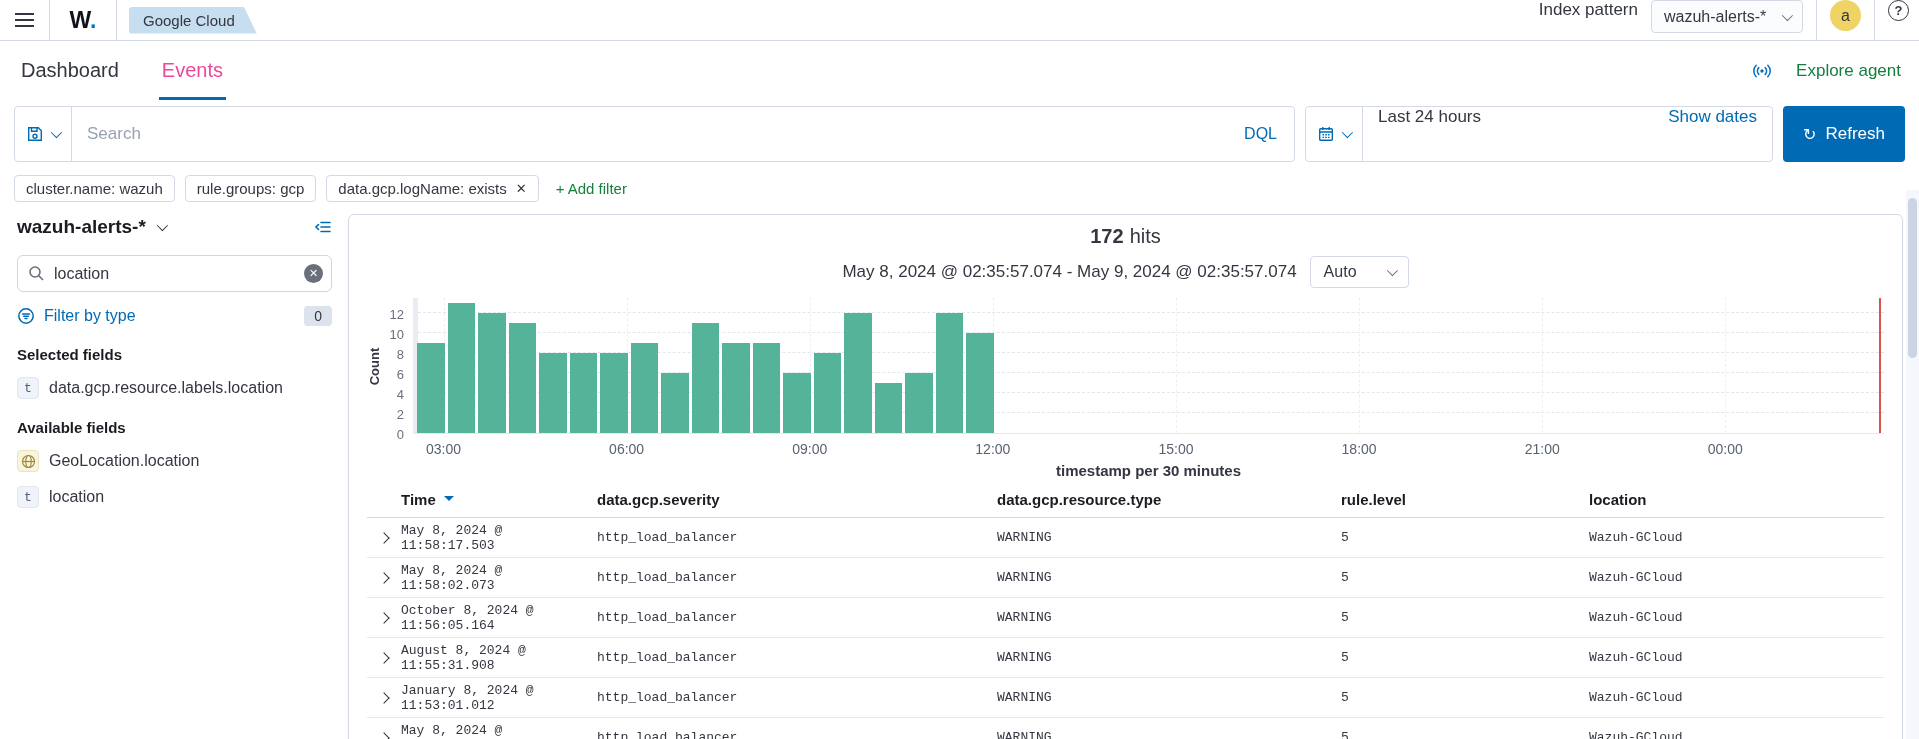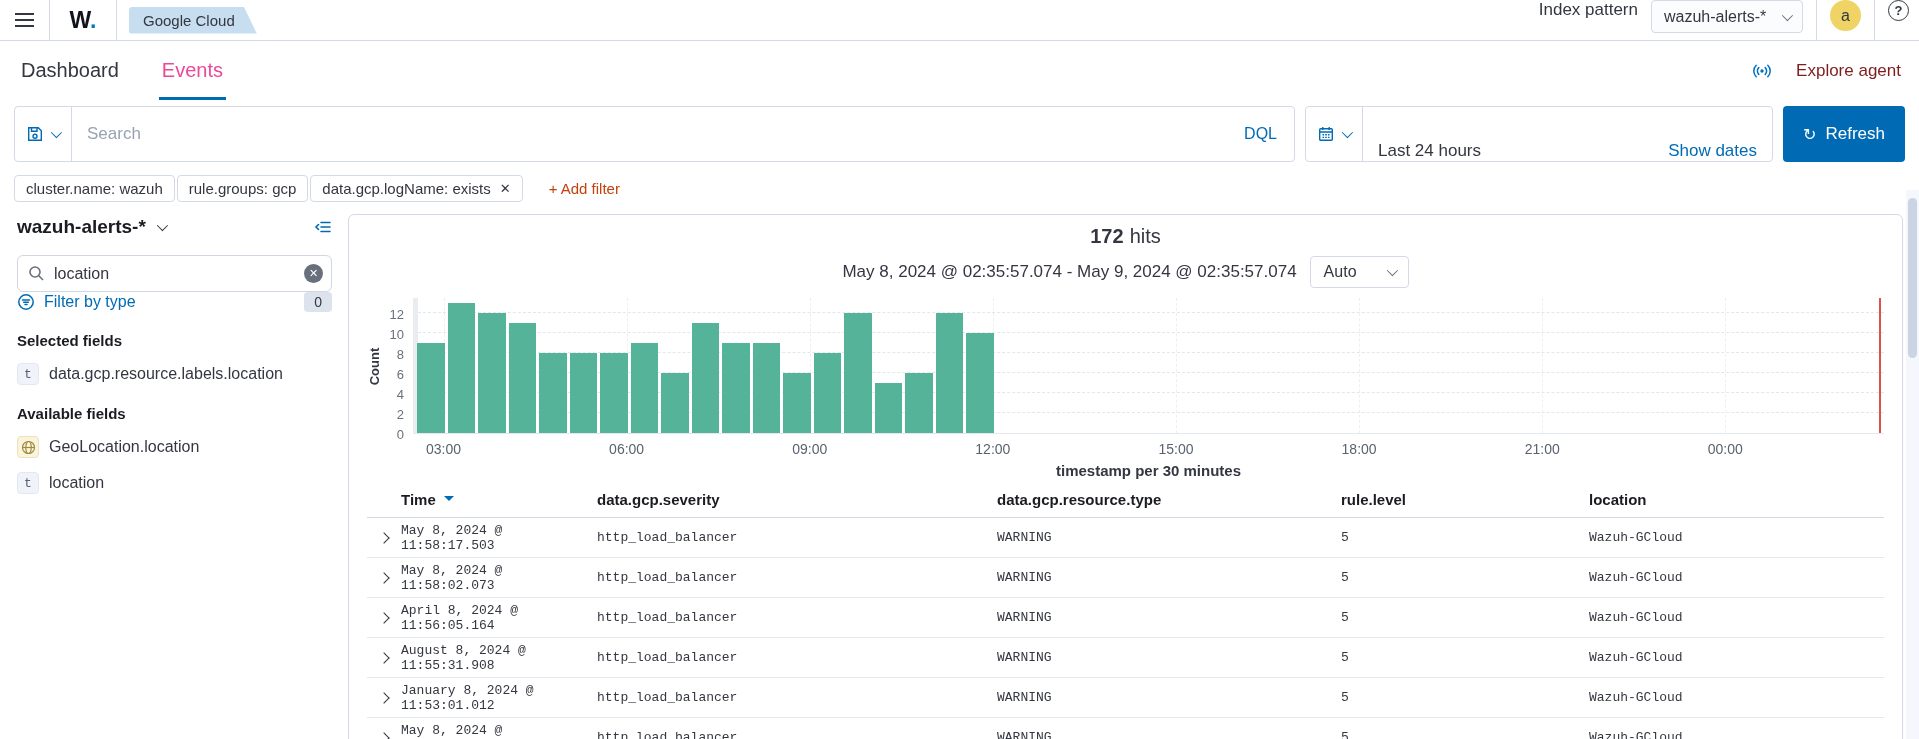--- a/index.html
+++ b/index.html
@@ -21,53 +21,53 @@
   .chev { width:8px; height:8px; border-right:1.6px solid #69707d; border-bottom:1.6px solid #69707d; transform:rotate(45deg) translateY(-2px); display:inline-block; }
   .chev.blue { border-color:#006BB4; }
   .avatar { width:31px; height:31px; border-radius:50%; background:#efd364; display:flex; align-items:center; justify-content:center; font-size:16px; color:#343741; cursor:pointer; }
   .help { width:21px; height:21px; border-radius:50%; border:1.6px solid #343741; background:none; font-size:13px; font-weight:700; color:#343741; display:flex; align-items:center; justify-content:center; cursor:pointer; }
 
   
   .tabsrow { height:59px; display:flex; align-items:center; justify-content:space-between; padding:0 18px; }
   .tabs { display:flex; gap:37px; height:100%; }
   .tab { font-size:20px; display:flex; align-items:center; padding:0 3px; cursor:pointer; color:#343741; }
   .tab.active { color:#ec4899; box-shadow:inset 0 -3px 0 #006BB4; }
-  .explore { display:flex; align-items:center; gap:24px; color:#7f1d1d; font-size:17px; text-decoration:none; cursor:pointer; }
+  .explore { display:flex; align-items:center; gap:24px; color:#15803d; font-size:17px; text-decoration:none; cursor:pointer; }
 
   
   .searchrow { display:flex; gap:10px; margin:6px 14px 0; height:56px; }
   .qbar { flex:1; display:flex; align-items:center; border:1px solid #d3dae6; border-radius:4px; background:#fff; }
   .save-btn { display:flex; align-items:center; gap:8px; padding:0 12px; height:100%; border:none; border-right:1px solid #d3dae6; background:none; cursor:pointer; }
   .search-input { flex:1; border:none; outline:none; font-size:17px; padding:0 15px; color:#343741; font-family:inherit; background:transparent; }
   .search-input::placeholder { color:#98a2b3; }
   .dql { color:#006BB4; font-size:16px; padding:0 17px; background:none; border:none; cursor:pointer; }
-  .datepicker { width:468px; display:flex; align-items:flex-end; border:1px solid #d3dae6; border-radius:4px; background:#fff; }
+  .datepicker { width:468px; display:flex; align-items:flex-start; border:1px solid #d3dae6; border-radius:4px; background:#fff; }
   .quick { display:flex; align-items:center; gap:8px; padding:0 12px; height:100%; border:none; border-right:1px solid #d3dae6; background:none; cursor:pointer; }
   .dp-text { flex:1; padding-left:15px; font-size:17px; color:#343741; }
   .show-dates { color:#006BB4; font-size:17px; padding-right:15px; background:none; border:none; cursor:pointer; }
   .refresh-btn { width:122px; background:#006BB4; color:#fff; border:none; border-radius:4px; font-size:17px; display:flex; align-items:center; justify-content:center; gap:9px; cursor:pointer; }
   .refresh-glyph { font-family:"DejaVu Sans",sans-serif; font-size:16px; }
 
   
   .filtersrow { display:flex; align-items:center; gap:10px; margin:13px 14px 0; }
   .pill { display:flex; align-items:center; gap:9px; border:1px solid #d3dae6; border-radius:4px; background:#fff; padding:4px 11px; font-size:15px; color:#343741; cursor:pointer; }
   .pill-x { font-size:13px; color:#343741; line-height:1; }
-  .add-filter { color:#c2410c; font-size:15px; margin-left:16px; background:none; border:none; cursor:pointer; }
+  .add-filter { color:#15803d; font-size:15px; margin-left:7px; background:none; border:none; cursor:pointer; }
 
   
   .content { display:flex; align-items:flex-start; margin-top:12px; }
   .sidebar { width:348px; flex:none; padding:2px 16px 0 17px; }
   .sb-head { display:flex; align-items:center; gap:11px; }
   .sb-title { font-size:19px; font-weight:700; color:#1a1c21; cursor:pointer; }
   .collapse-btn { margin-left:auto; background:none; border:none; cursor:pointer; display:flex; }
   .sb-search { margin-top:17px; position:relative; }
   .sb-search input { width:100%; height:37px; border:1px solid #d0d7e2; border-radius:6px; padding:0 36px; font-size:16px; color:#343741; font-family:inherit; }
   .mag { position:absolute; left:11px; top:10px; }
   .clear-btn { position:absolute; right:9px; top:9px; width:19px; height:19px; border-radius:50%; background:#69707d; color:#fff; font-size:11px; border:none; display:flex; align-items:center; justify-content:center; cursor:pointer; }
-  .sb-filter { display:flex; align-items:center; gap:9px; color:#006BB4; font-size:16px; cursor:pointer; }
+  .sb-filter { margin-top:14px; display:flex; align-items:center; gap:9px; color:#006BB4; font-size:16px; cursor:pointer; }
   .badge { margin-left:auto; background:#dde3ed; color:#343741; border-radius:4px; padding:2px 10px; font-size:14px; }
   .sb-heading { margin-top:20px; font-size:15px; font-weight:700; color:#1a1c21; }
   .sb-field { margin-top:14px; display:flex; align-items:center; gap:10px; font-size:16px; color:#343741; cursor:pointer; }
   .token { width:22px; height:22px; border-radius:4px; display:flex; align-items:center; justify-content:center; flex:none; }
   .token-t { background:#f0f3f9; border:1px solid #e2e7f0; color:#56627a; font-family:"Liberation Mono","DejaVu Sans Mono",monospace; font-size:13px; }
   .token-geo { background:#faf4dc; border:1px solid #ece2bd; }
 
   
   .card { flex:1; margin-right:16px; border:1px solid #d3dae6; border-radius:6px; background:#fff; box-shadow:0 2px 2px -1px rgba(152,162,179,.3); padding:10px 18px 0; height:640px; }
   .hits { display:flex; justify-content:center; align-items:baseline; gap:6px; font-size:20px; }
@@ -174,21 +174,21 @@
     <div class="dp-text">Last 24 hours</div>
     <button class="show-dates">Show dates</button>
   </div>
   <button class="refresh-btn">
     <span class="refresh-glyph">↻</span>
     <span>Refresh</span>
   </button>
 </div>
 
 <div class="filtersrow">
-  <div style="display:flex;gap:2px">
+  <div style="display:flex;gap:10px">
       <div class="pill">
         <span>cluster.name: wazuh</span>
       </div>
       <div class="pill">
         <span>rule.groups: gcp</span>
       </div>
       <div class="pill">
         <span>data.gcp.logName: exists</span>
         <span class="pill-x">✕</span>
       </div>
@@ -356,21 +356,21 @@
             <div>May 8, 2024 @ 11:58:02.073</div>
             <div>http_load_balancer</div>
             <div>WARNING</div>
             <div>5</div>
             <div>Wazuh-GCloud</div>
           </div>
           <div class="trow">
             <button class="expander">
               <span class="chev-r"></span>
             </button>
-            <div>April 8, 2024 @ 11:56:05.164</div>
+            <div>October 8, 2024 @ 11:56:05.164</div>
             <div>http_load_balancer</div>
             <div>WARNING</div>
             <div>5</div>
             <div>Wazuh-GCloud</div>
           </div>
           <div class="trow">
             <button class="expander">
               <span class="chev-r"></span>
             </button>
             <div>August 8, 2024 @ 11:55:31.908</div>

